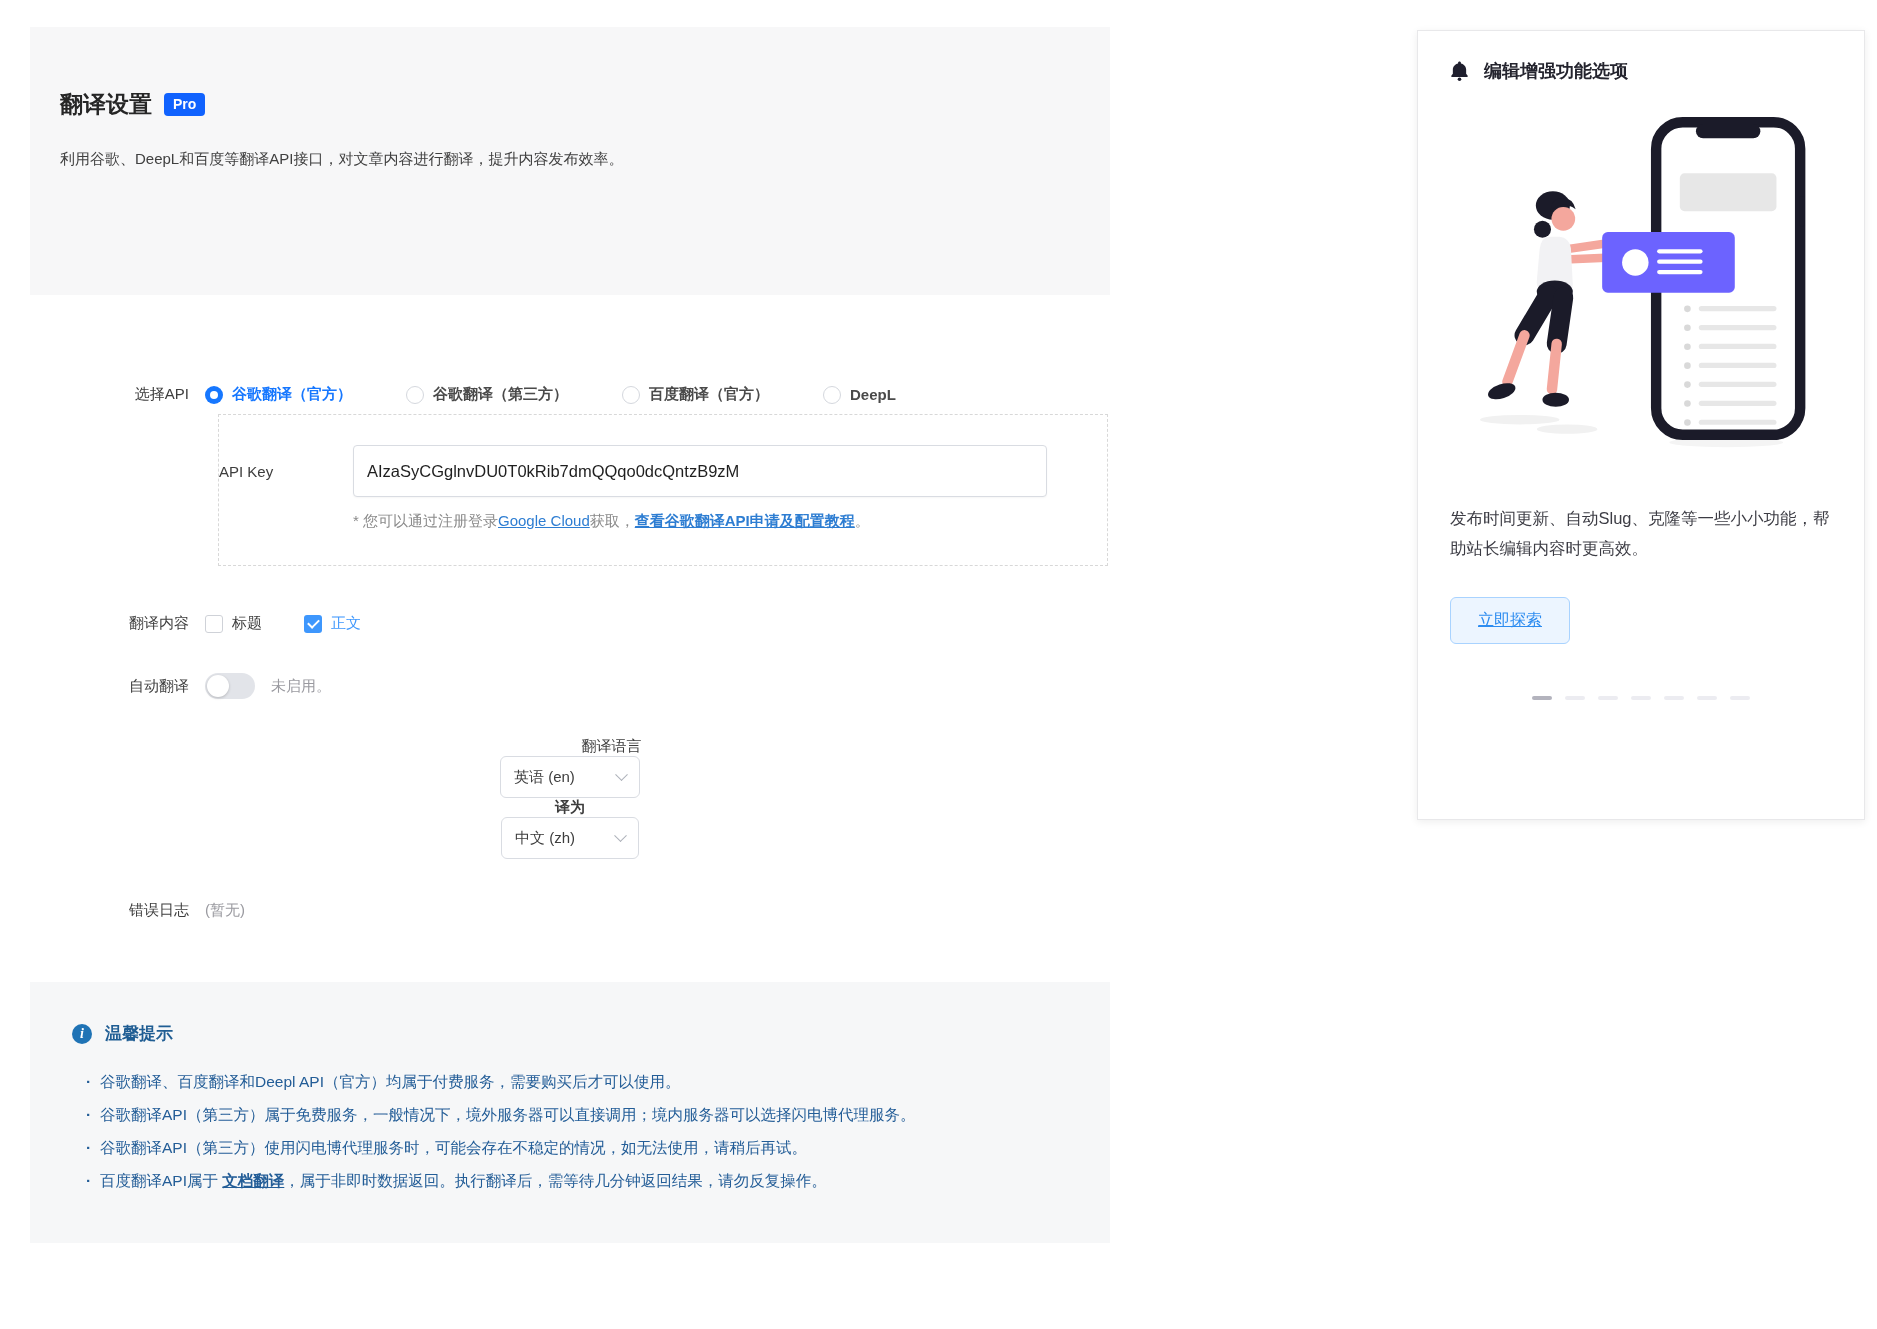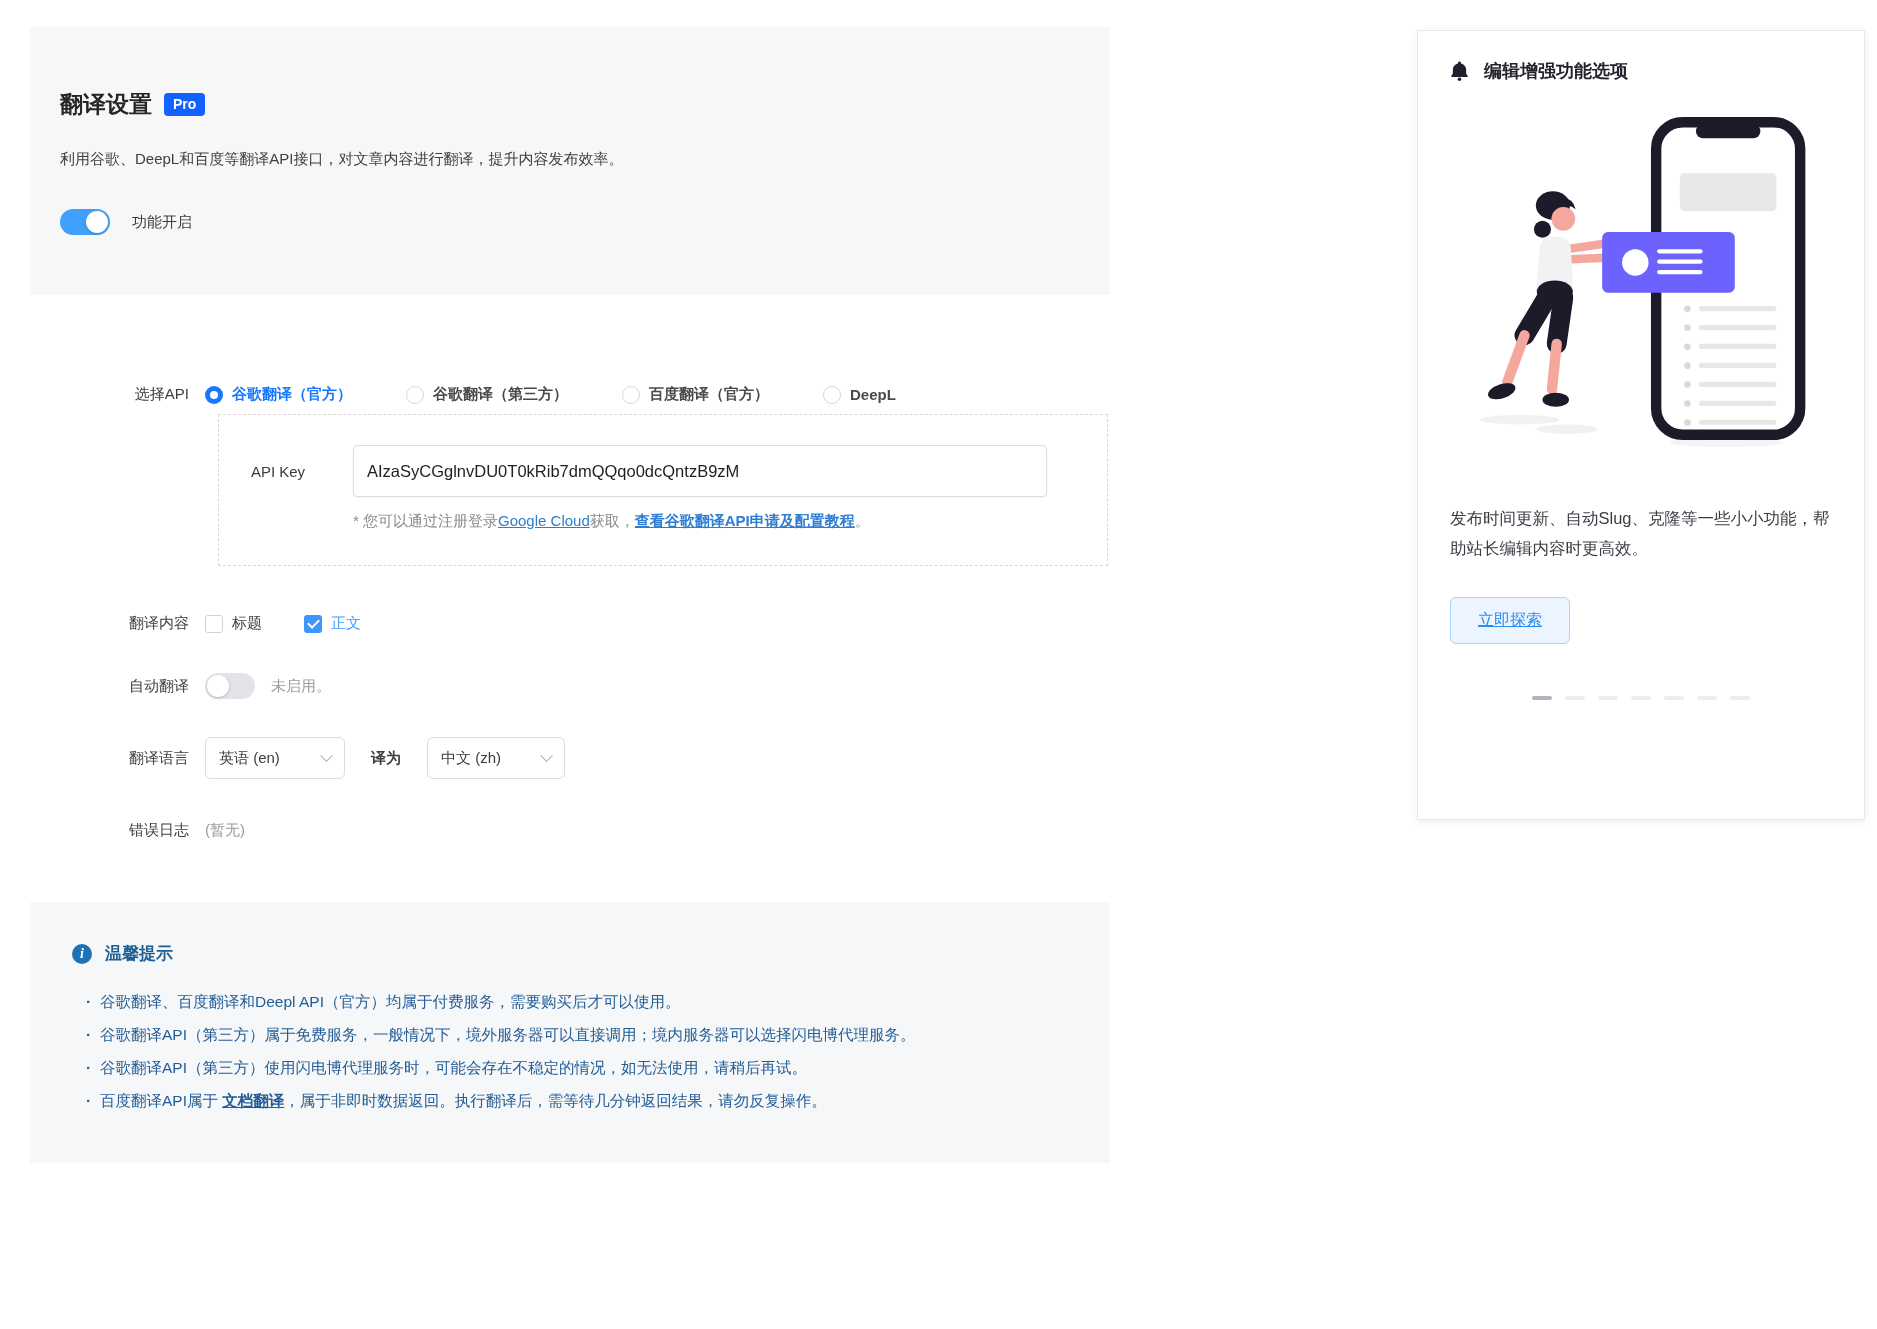--- a/index.html
+++ b/index.html
@@ -39,21 +39,21 @@
   .radio.sel::after { content:""; position:absolute; left:5px; top:5px; width:8px; height:8px;
     border-radius:50%; background:#fff; }
   .radio.unsel { background:#fff; border:1px solid #d5d8de; }
   .radio-item .rlabel { font-size:15px; font-weight:600; }
   .radio-item.sel .rlabel { color:#1677ff; }
   .radio-item.unsel .rlabel { color:#4a4a4a; }
 
   
   .api-box { margin-left:188px; width:890px; border:1px dashed #d8d8d8; padding:30px 0 34px; }
   .api-key-row { display:flex; align-items:center; }
-  .api-key-label { width:134px; text-align:center; padding-right:16px; font-size:15px; color:#3d3d3d; }
+  .api-key-label { width:134px; text-align:left; padding-right:16px; font-size:15px; color:#3d3d3d; }
   .api-key-input { width:694px; height:52px; border:1px solid #d9dce2; border-radius:4px;
     padding:0 13px; font-size:16.5px; color:#1f1f1f; background:#fff; outline:none;
     font-family:"Liberation Sans","DejaVu Sans",sans-serif; box-shadow:0 1px 2px rgba(0,0,0,.04); }
   .api-help { margin-left:134px; margin-top:15px; font-size:15px; color:#8a8a8a; }
   .api-help a { color:#2d7dd2; text-decoration:underline; cursor:pointer; }
   .api-help a.strong { font-weight:700; }
 
   
   .content-row { margin-top:48px; }
   .cb-item { display:flex; align-items:center; margin-right:42px; cursor:pointer; }
@@ -64,21 +64,21 @@
     border-left:2px solid #fff; border-bottom:2px solid #fff; transform:rotate(-45deg); }
   .cb-item .clabel { font-size:15px; color:#3d3d3d; }
   .cb-item.checked .clabel { color:#3e97fd; }
 
   
   .auto-row { margin-top:40px; }
   .muted { color:#9a9aa0; font-size:15px; }
   .auto-row .muted { margin-left:16px; }
 
   
-  .lang-row { margin-top:38px; }
+  .lang-row { margin-top:38px;flex-direction:column; }
   .select { height:42px; border:1px solid #d9dce2; border-radius:6px; background:#fff;
     display:flex; align-items:center; justify-content:space-between; padding:0 13px; cursor:pointer; }
   .select .sval { font-size:15px; color:#3d3d3d; }
   .select .chev { width:9px; height:9px; border-right:1.6px solid #aeb2ba; border-bottom:1.6px solid #aeb2ba;
     transform:rotate(45deg) translate(-2px,-2px); }
   .select.from { width:140px; }
   .select.to { width:138px; }
   .to-label { margin:0 26px; font-size:15px; color:#3d3d3d; font-weight:600; }
 
   
@@ -115,26 +115,20 @@
 <body>
 
 <div class="main-panel">
 
   <div class="hero">
     <div class="title-row">
       <span class="page-title">翻译设置</span>
       <span class="pro-badge">Pro</span>
     </div>
     <div class="hero-desc">利用谷歌、DeepL和百度等翻译API接口，对文章内容进行翻译，提升内容发布效率。</div>
-    <div class="toggle-row">
-      <span class="switch on">
-          <span class="knob"></span>
-        </span>
-      <span class="lbl">功能开启</span>
-    </div>
   </div>
 
   <div class="form">
 
     <div class="form-row radio-row">
       <span class="form-label">选择API</span>
       <span class="radio-item sel">
         <span class="radio sel"></span>
         <span class="rlabel">谷歌翻译（官方）</span>
       </span>

